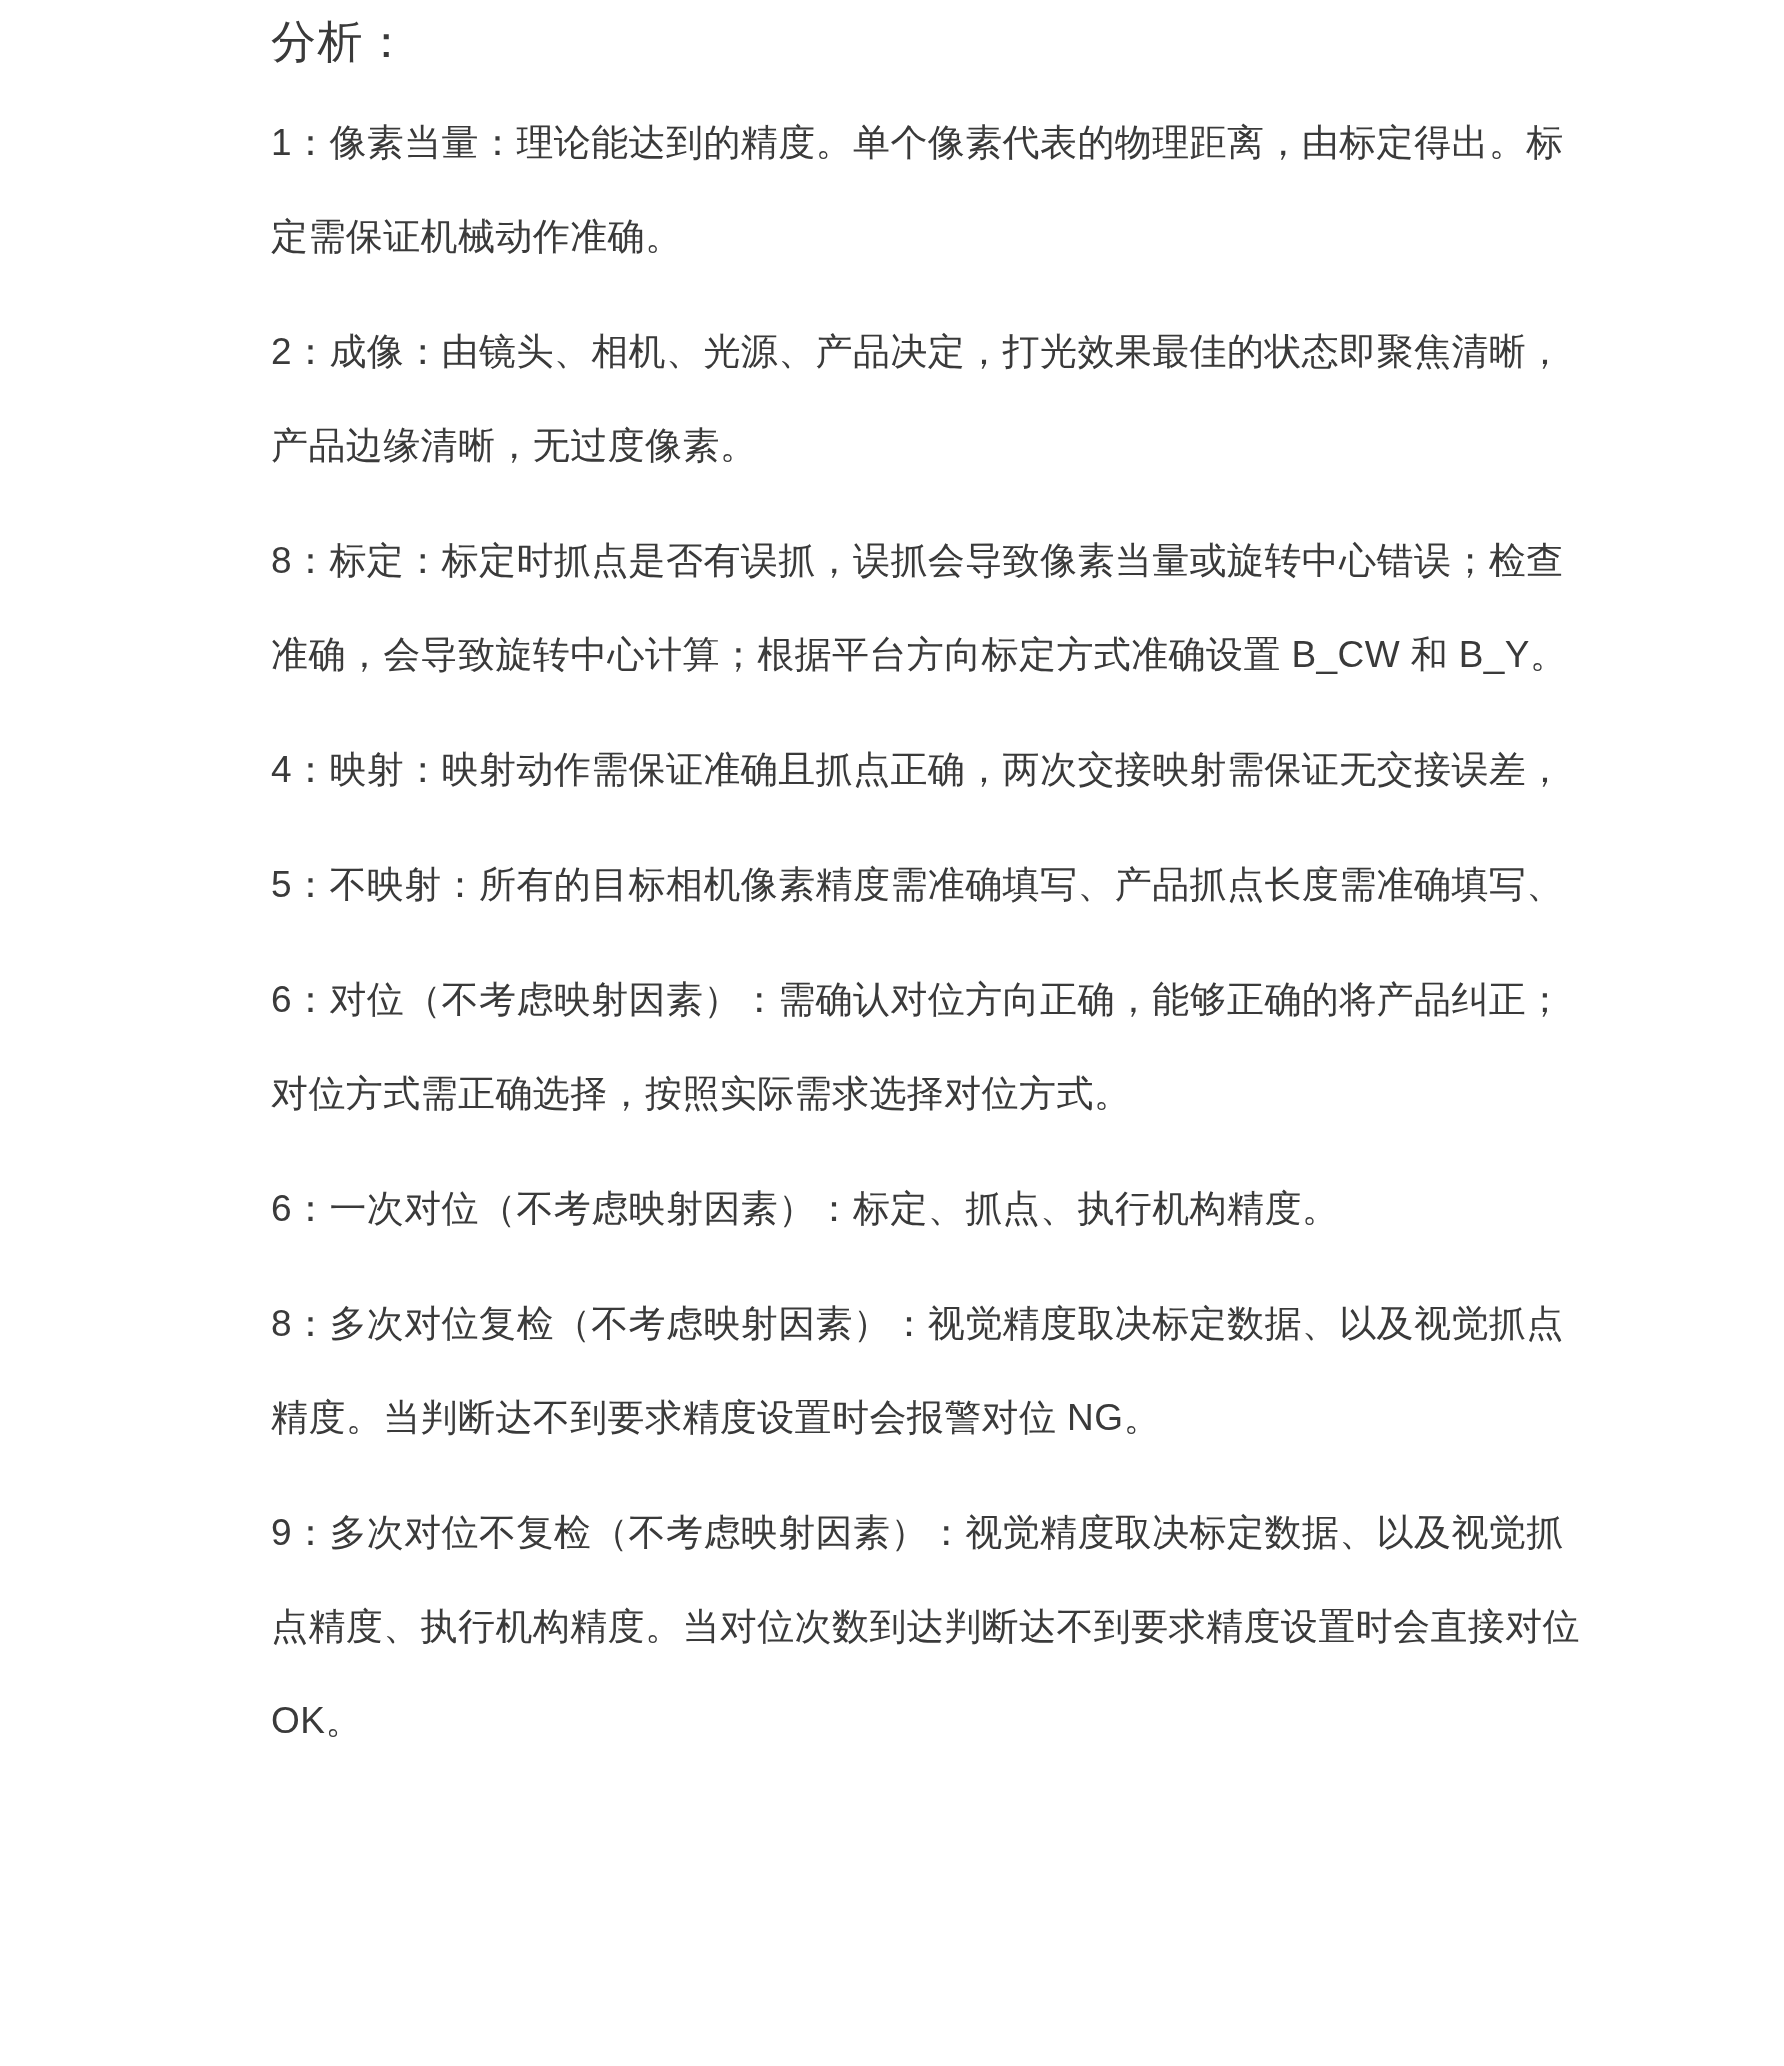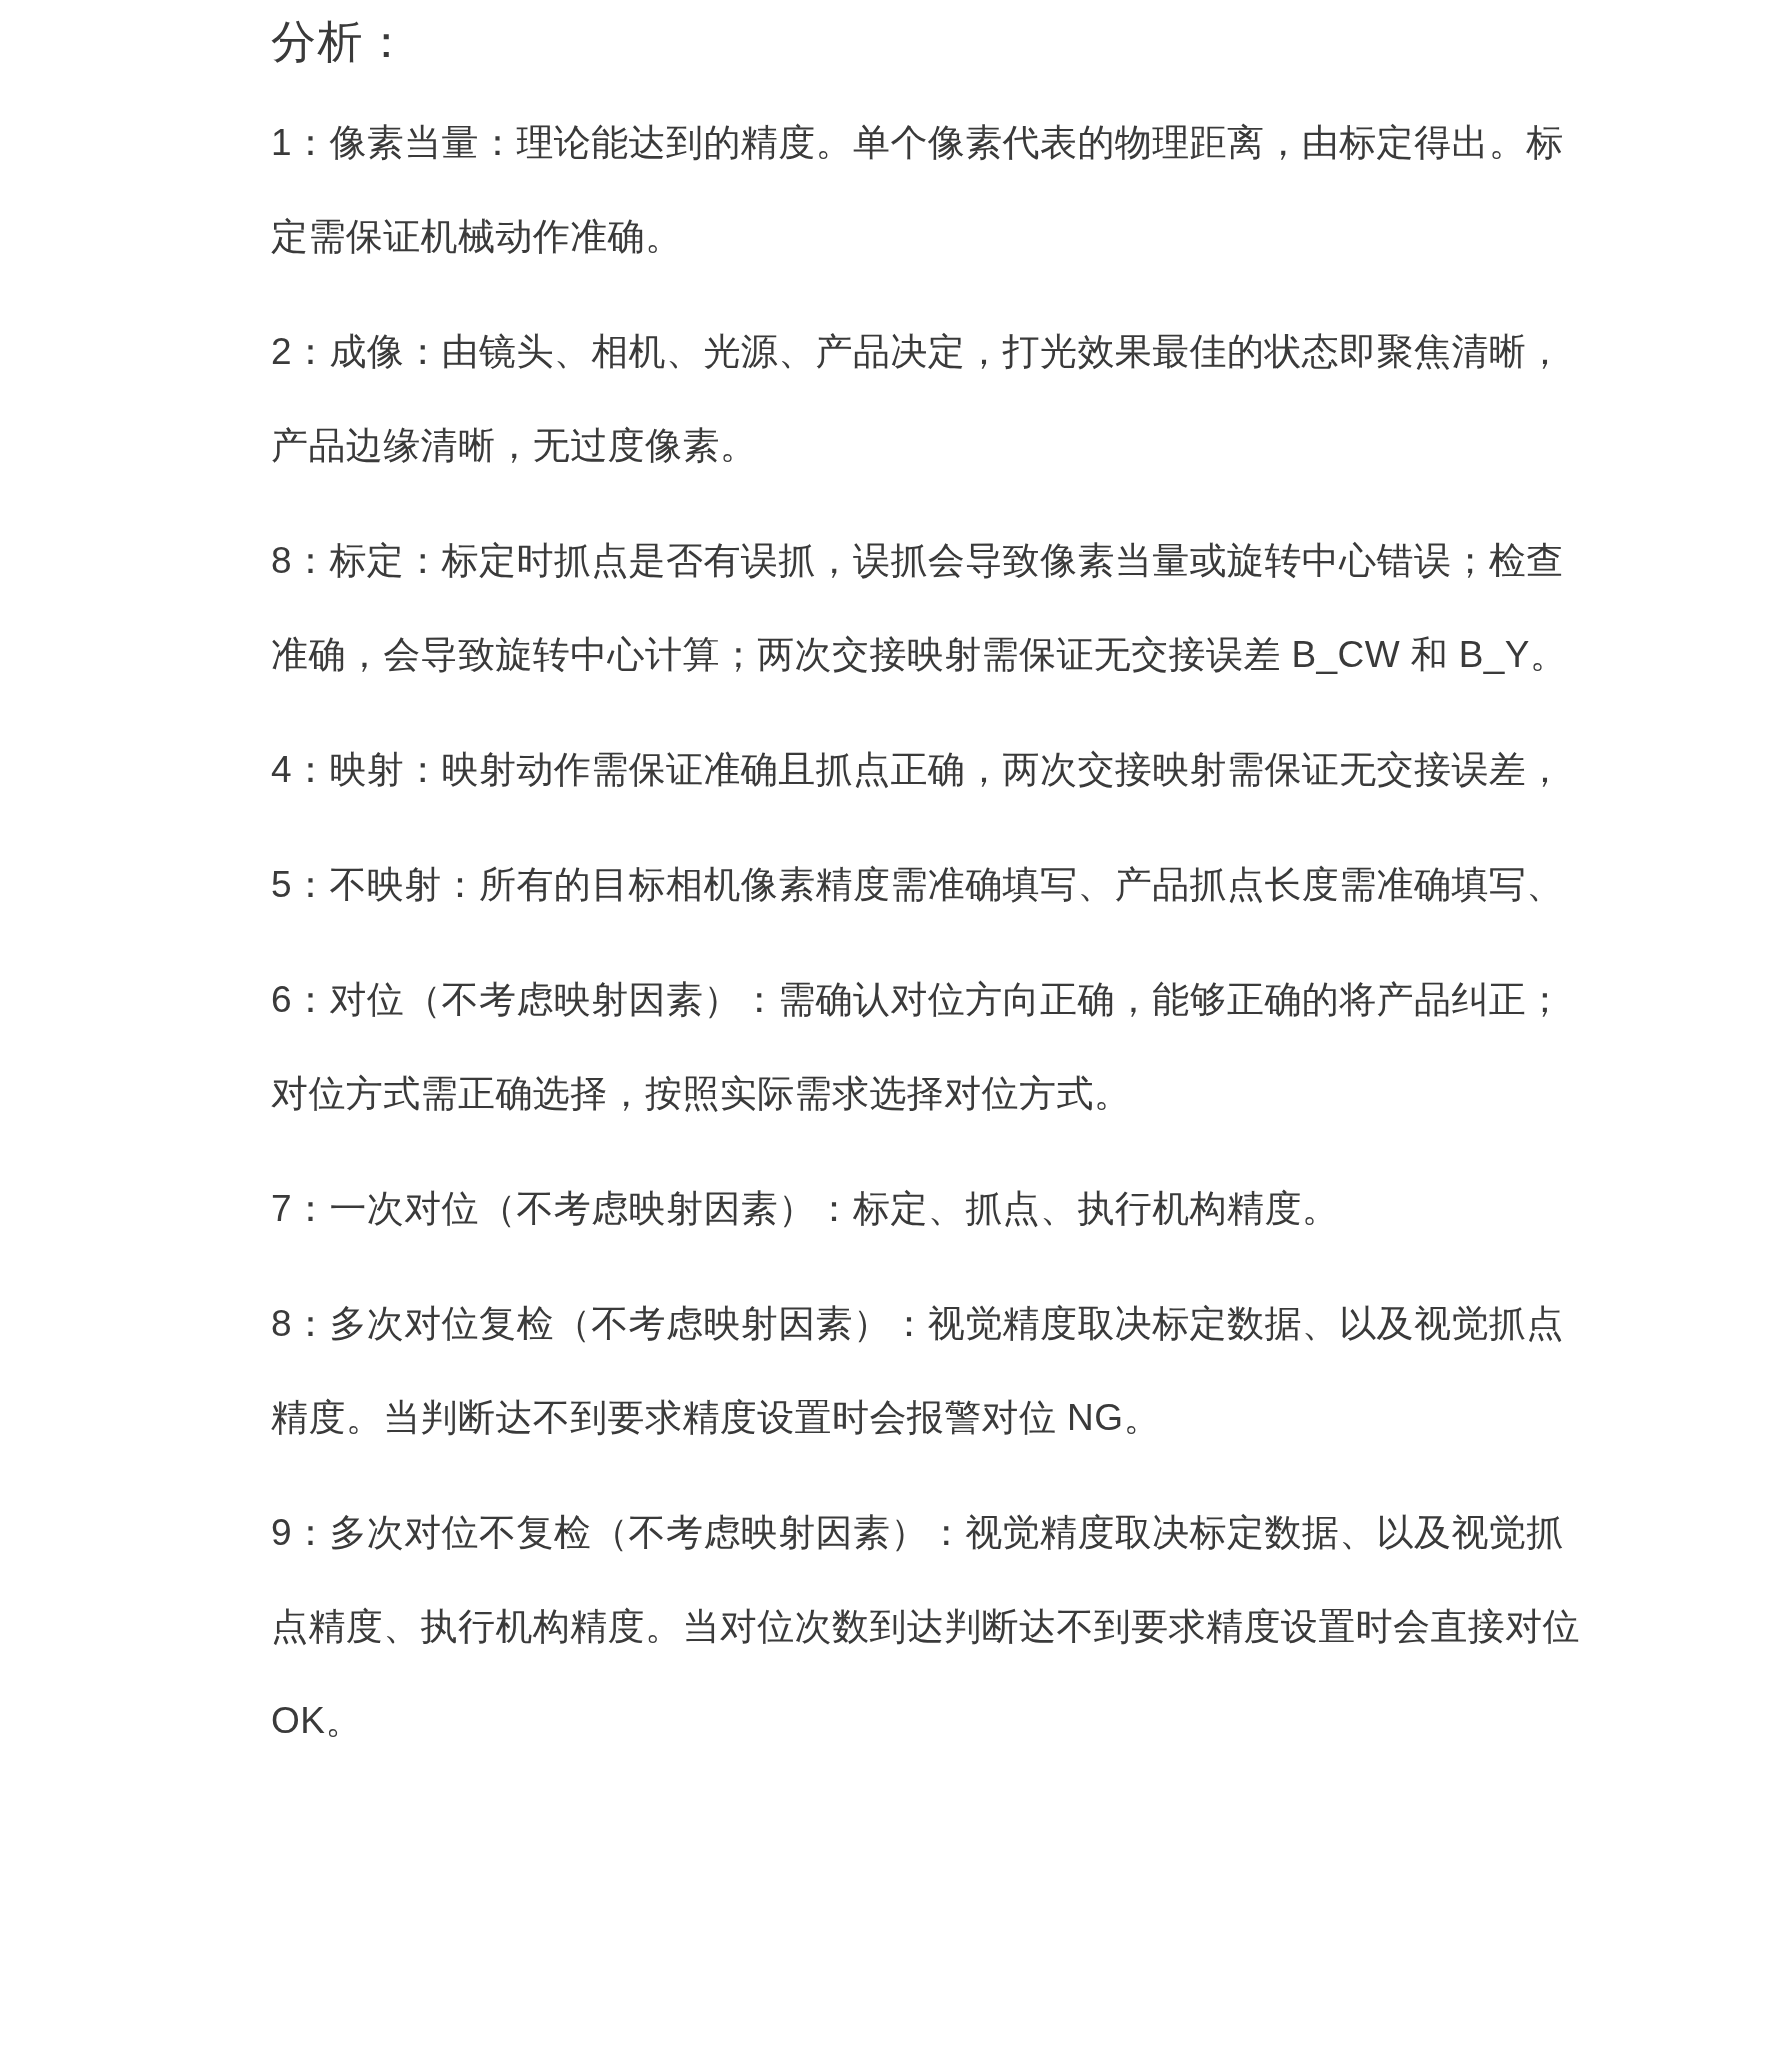--- a/index.html
+++ b/index.html
@@ -45,34 +45,34 @@
       <div class="para">
         <div class="line">1：像素当量：理论能达到的精度。单个像素代表的物理距离，由标定得出。标</div>
         <div class="line">定需保证机械动作准确。</div>
       </div>
       <div class="para">
         <div class="line">2：成像：由镜头、相机、光源、产品决定，打光效果最佳的状态即聚焦清晰，</div>
         <div class="line">产品边缘清晰，无过度像素。</div>
       </div>
       <div class="para">
         <div class="line">8：标定：标定时抓点是否有误抓，误抓会导致像素当量或旋转中心错误；检查</div>
-        <div class="line">准确，会导致旋转中心计算；两次交接映射需保证无交接误差 B_CW 和 B_Y。</div>
+        <div class="line">准确，会导致旋转中心计算；根据平台方向标定方式准确设置 B_CW 和 B_Y。</div>
       </div>
       <div class="para">
         <div class="line">4：映射：映射动作需保证准确且抓点正确，两次交接映射需保证无交接误差，</div>
       </div>
       <div class="para">
         <div class="line">5：不映射：所有的目标相机像素精度需准确填写、产品抓点长度需准确填写、</div>
       </div>
       <div class="para">
         <div class="line">6：对位（不考虑映射因素）：需确认对位方向正确，能够正确的将产品纠正；</div>
         <div class="line">对位方式需正确选择，按照实际需求选择对位方式。</div>
       </div>
       <div class="para">
-        <div class="line">7：一次对位（不考虑映射因素）：标定、抓点、执行机构精度。</div>
+        <div class="line">6：一次对位（不考虑映射因素）：标定、抓点、执行机构精度。</div>
       </div>
       <div class="para">
         <div class="line">8：多次对位复检（不考虑映射因素）：视觉精度取决标定数据、以及视觉抓点</div>
         <div class="line">精度。当判断达不到要求精度设置时会报警对位 NG。</div>
       </div>
       <div class="para">
         <div class="line">9：多次对位不复检（不考虑映射因素）：视觉精度取决标定数据、以及视觉抓</div>
         <div class="line">点精度、执行机构精度。当对位次数到达判断达不到要求精度设置时会直接对位</div>
         <div class="line">OK。</div>
       </div>

